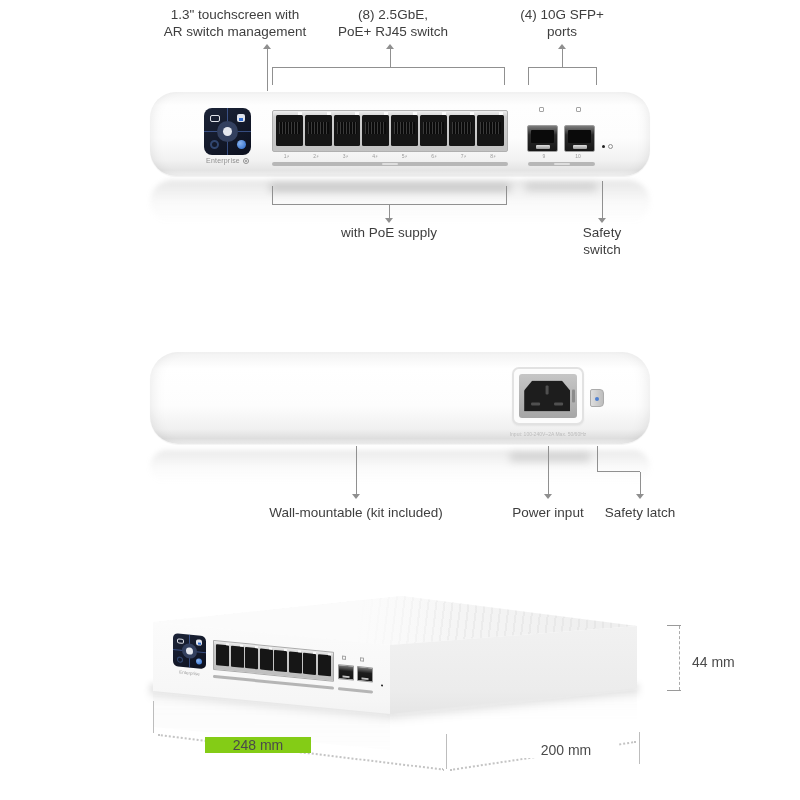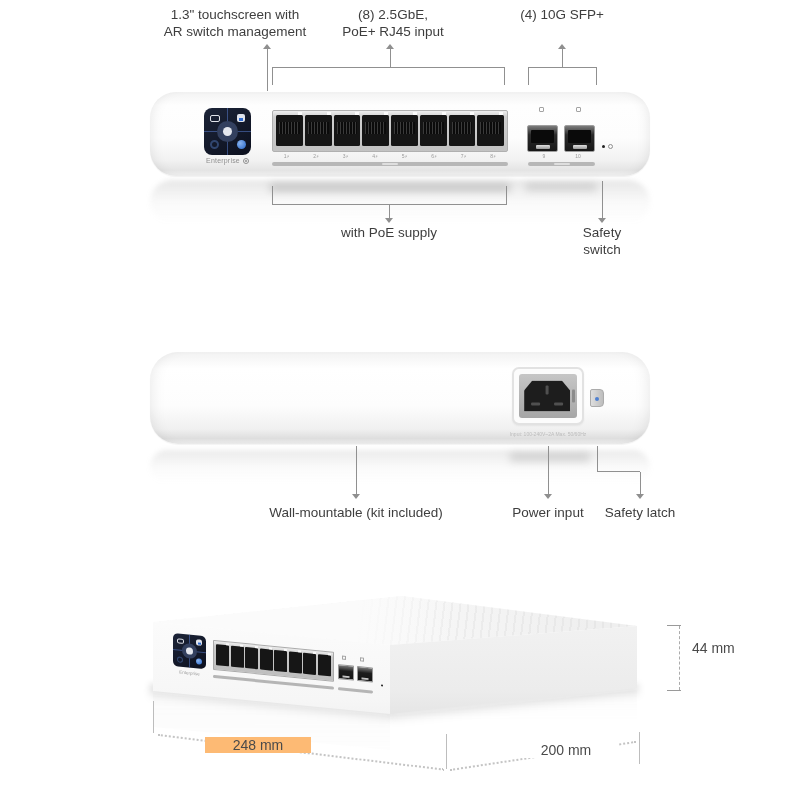--- a/index.html
+++ b/index.html
@@ -161,46 +161,47 @@
   #v3-refl-f{position:absolute;inset:0;clip-path:polygon(13px 113px,250px 136px,250px 170px,13px 147px);filter:blur(2px);
     background:linear-gradient(180deg,rgba(140,140,140,.28),rgba(200,200,200,.08) 55%,rgba(255,255,255,0));}
   #v3-refl-r{position:absolute;inset:0;clip-path:polygon(250px 136px,497px 110px,497px 140px,250px 168px);filter:blur(2px);
     background:linear-gradient(180deg,rgba(160,160,160,.2),rgba(255,255,255,0) 70%);}
 
   
   .cap{position:absolute;height:1px;width:14px;background:#9a9a9a;}
   #d44-top{left:667px;top:625px} #d44-bot{left:667px;top:690px}
   #d44-line{position:absolute;left:679px;top:626px;height:64px;width:0;border-left:1px dashed #ababab;}
   .dimtxt{position:absolute;font-size:14px;color:#4a4a4a;}
-  #d44-txt{left:692px;top:640px;}
+  #d44-txt{left:692px;top:654px;}
   .tick{position:absolute;width:1px;background:#bdbdbd;}
   #t-left{left:153px;top:701px;height:32px}
   #t-mid{left:446px;top:734px;height:35px}
   #t-right{left:639px;top:732px;height:32px}
   .dot-line{position:absolute;border-top:2px dotted #c4c4c4;transform-origin:0 0;}
   #dl-a{left:158px;top:734px;width:288px;transform:rotate(6.9deg)}
   #dl-b{left:450px;top:769px;width:188px;transform:rotate(-8.6deg)}
-  #d248{left:205px;top:737px;width:106px;text-align:center;background:#fdba74;}
+  #d248{left:205px;top:737px;width:106px;text-align:center;background:#84cc16;}
   #d200{left:513px;top:742px;width:106px;text-align:center;background:#fff;}
 </style>
 </head>
 <body>
 
 <div id="stage">
 
   <div class="co" id="co-ts">
     <div>1.3" touchscreen with</div>
     <div>AR switch management</div>
   </div>
   <div class="co" id="co-rj">
     <div>(8) 2.5GbE,</div>
-    <div>PoE+ RJ45 input</div>
+    <div>PoE+ RJ45 switch</div>
   </div>
   <div class="co" id="co-sfp">
     <div>(4) 10G SFP+</div>
+    <div>ports</div>
   </div>
 
   <div class="arr up" id="ar-ts"></div>
   <div class="vline" id="ln-ts"></div>
   <div class="arr up" id="ar-rj"></div>
   <div class="vline" id="ln-rj"></div>
   <div class="brk" id="br-rj"></div>
   <div class="arr up" id="ar-sfp"></div>
   <div class="vline" id="ln-sfp"></div>
   <div class="brk" id="br-sfp"></div>

